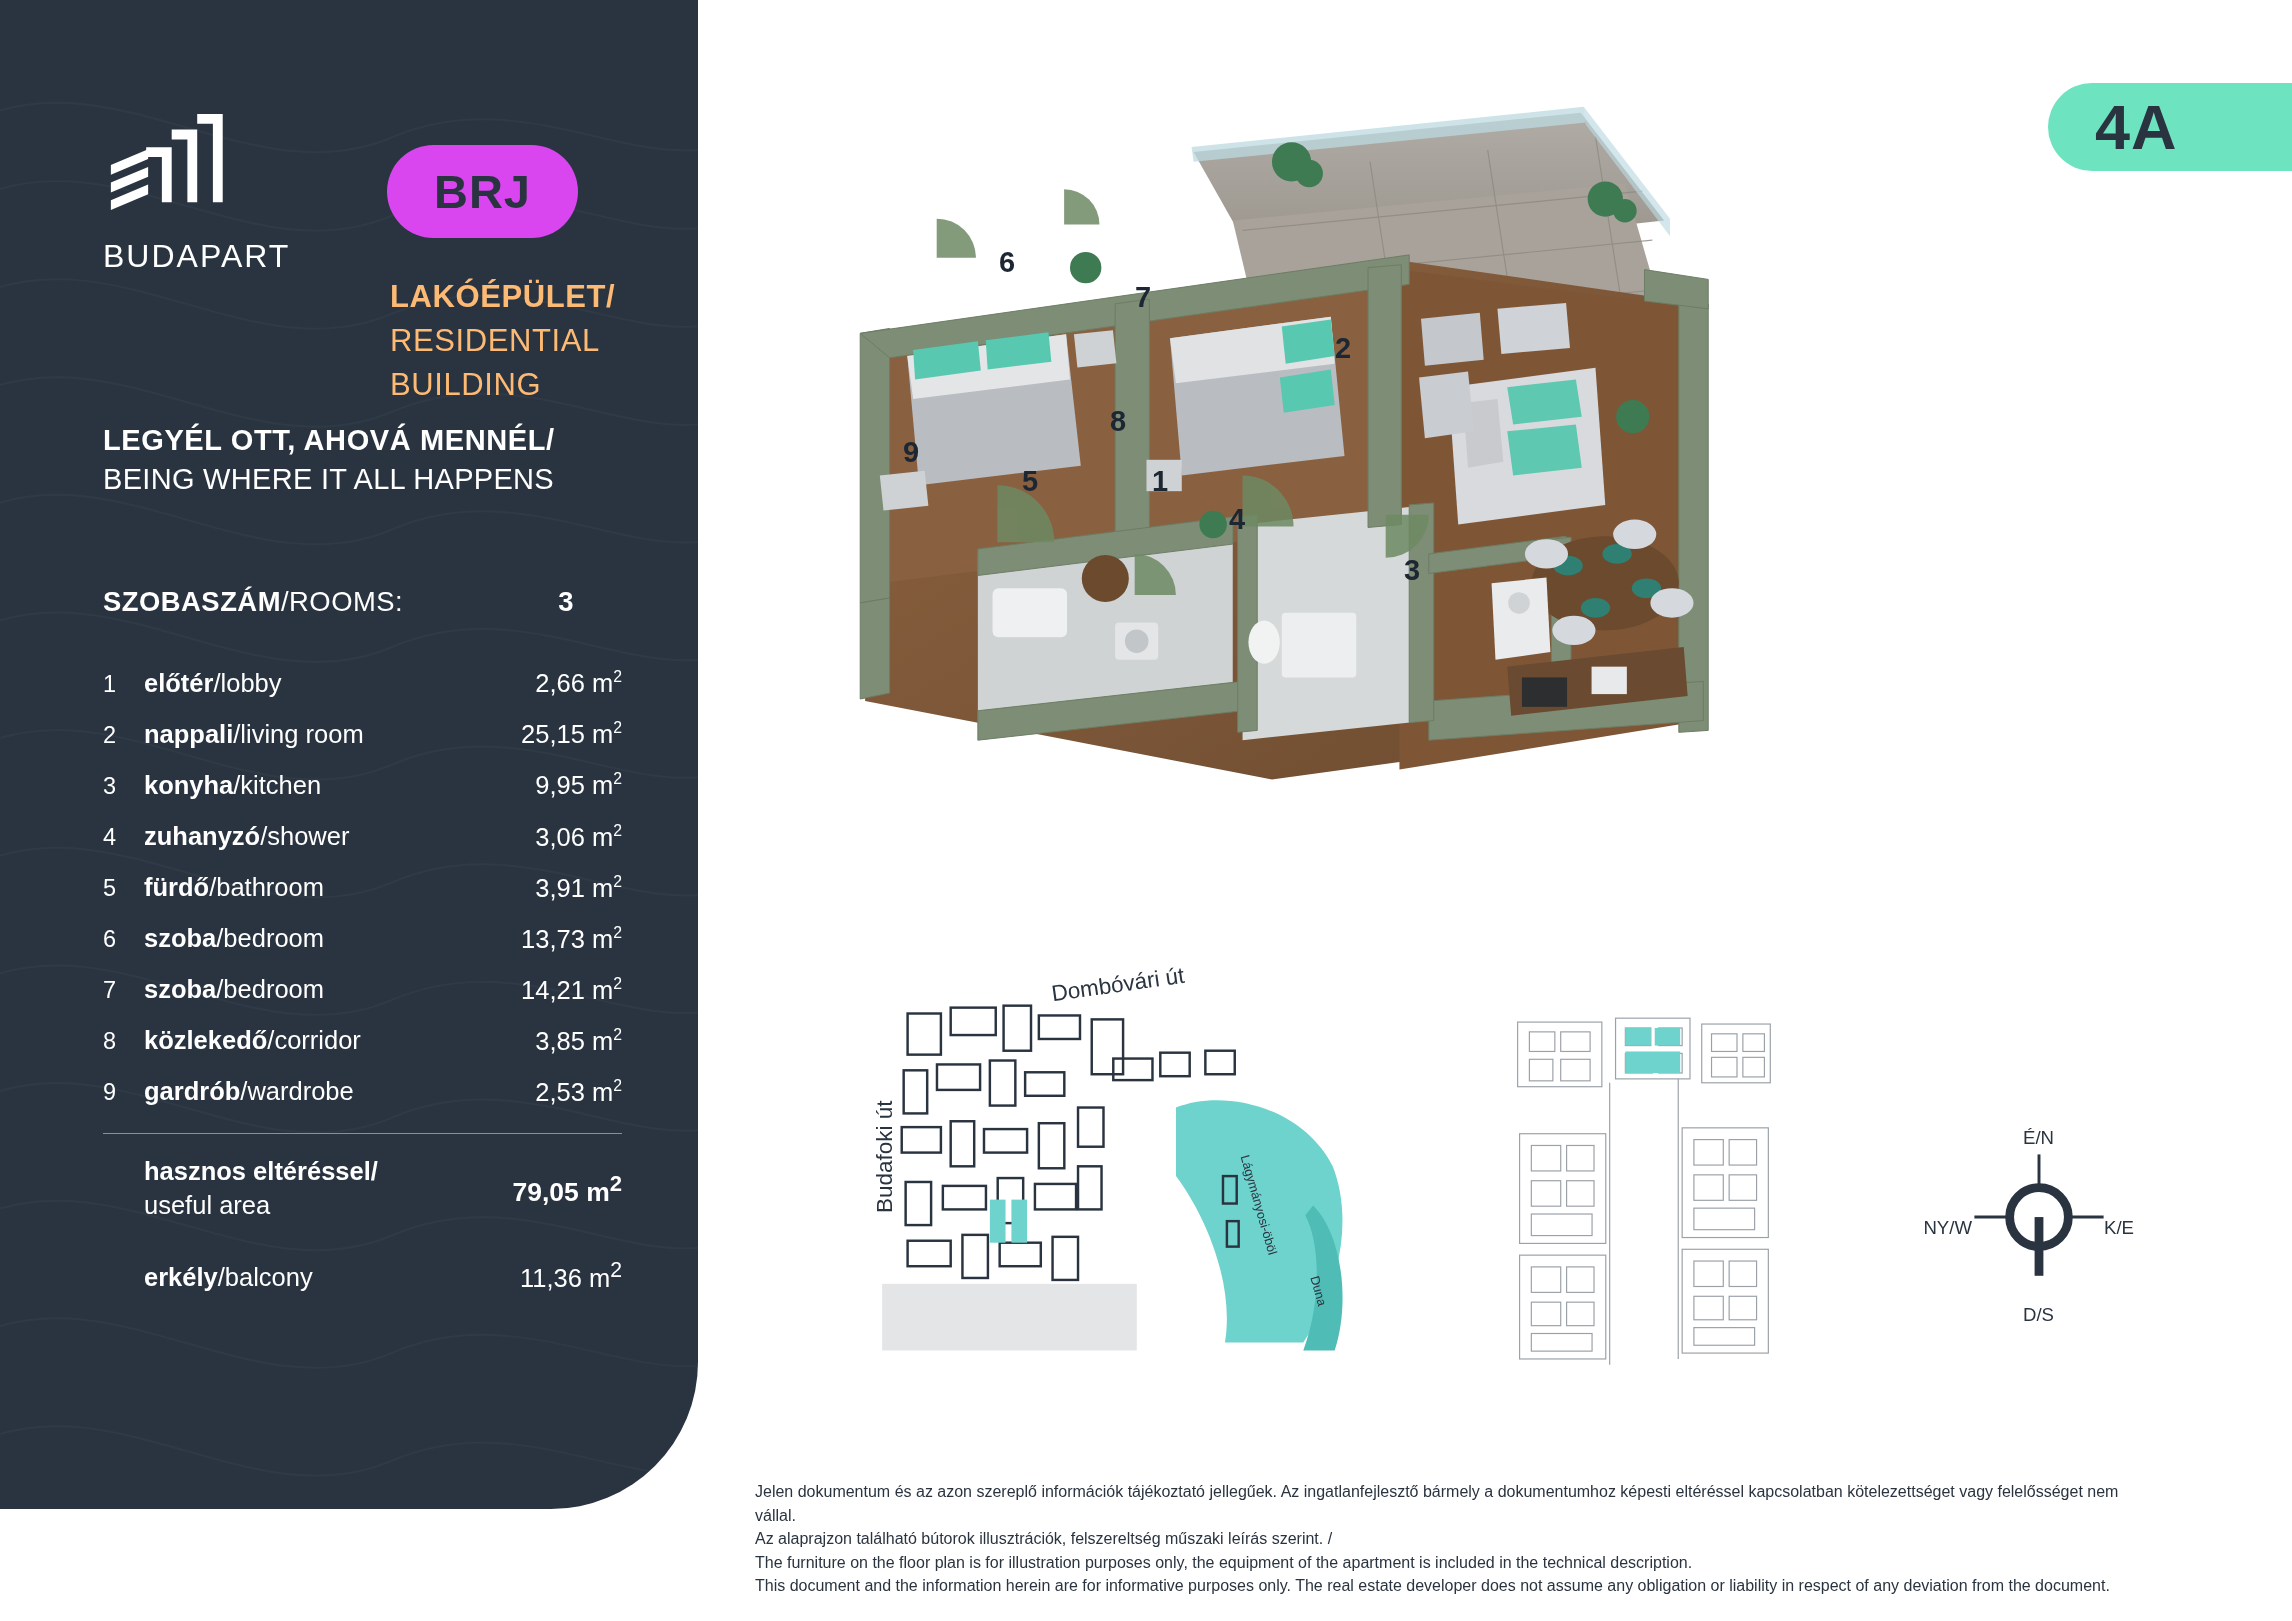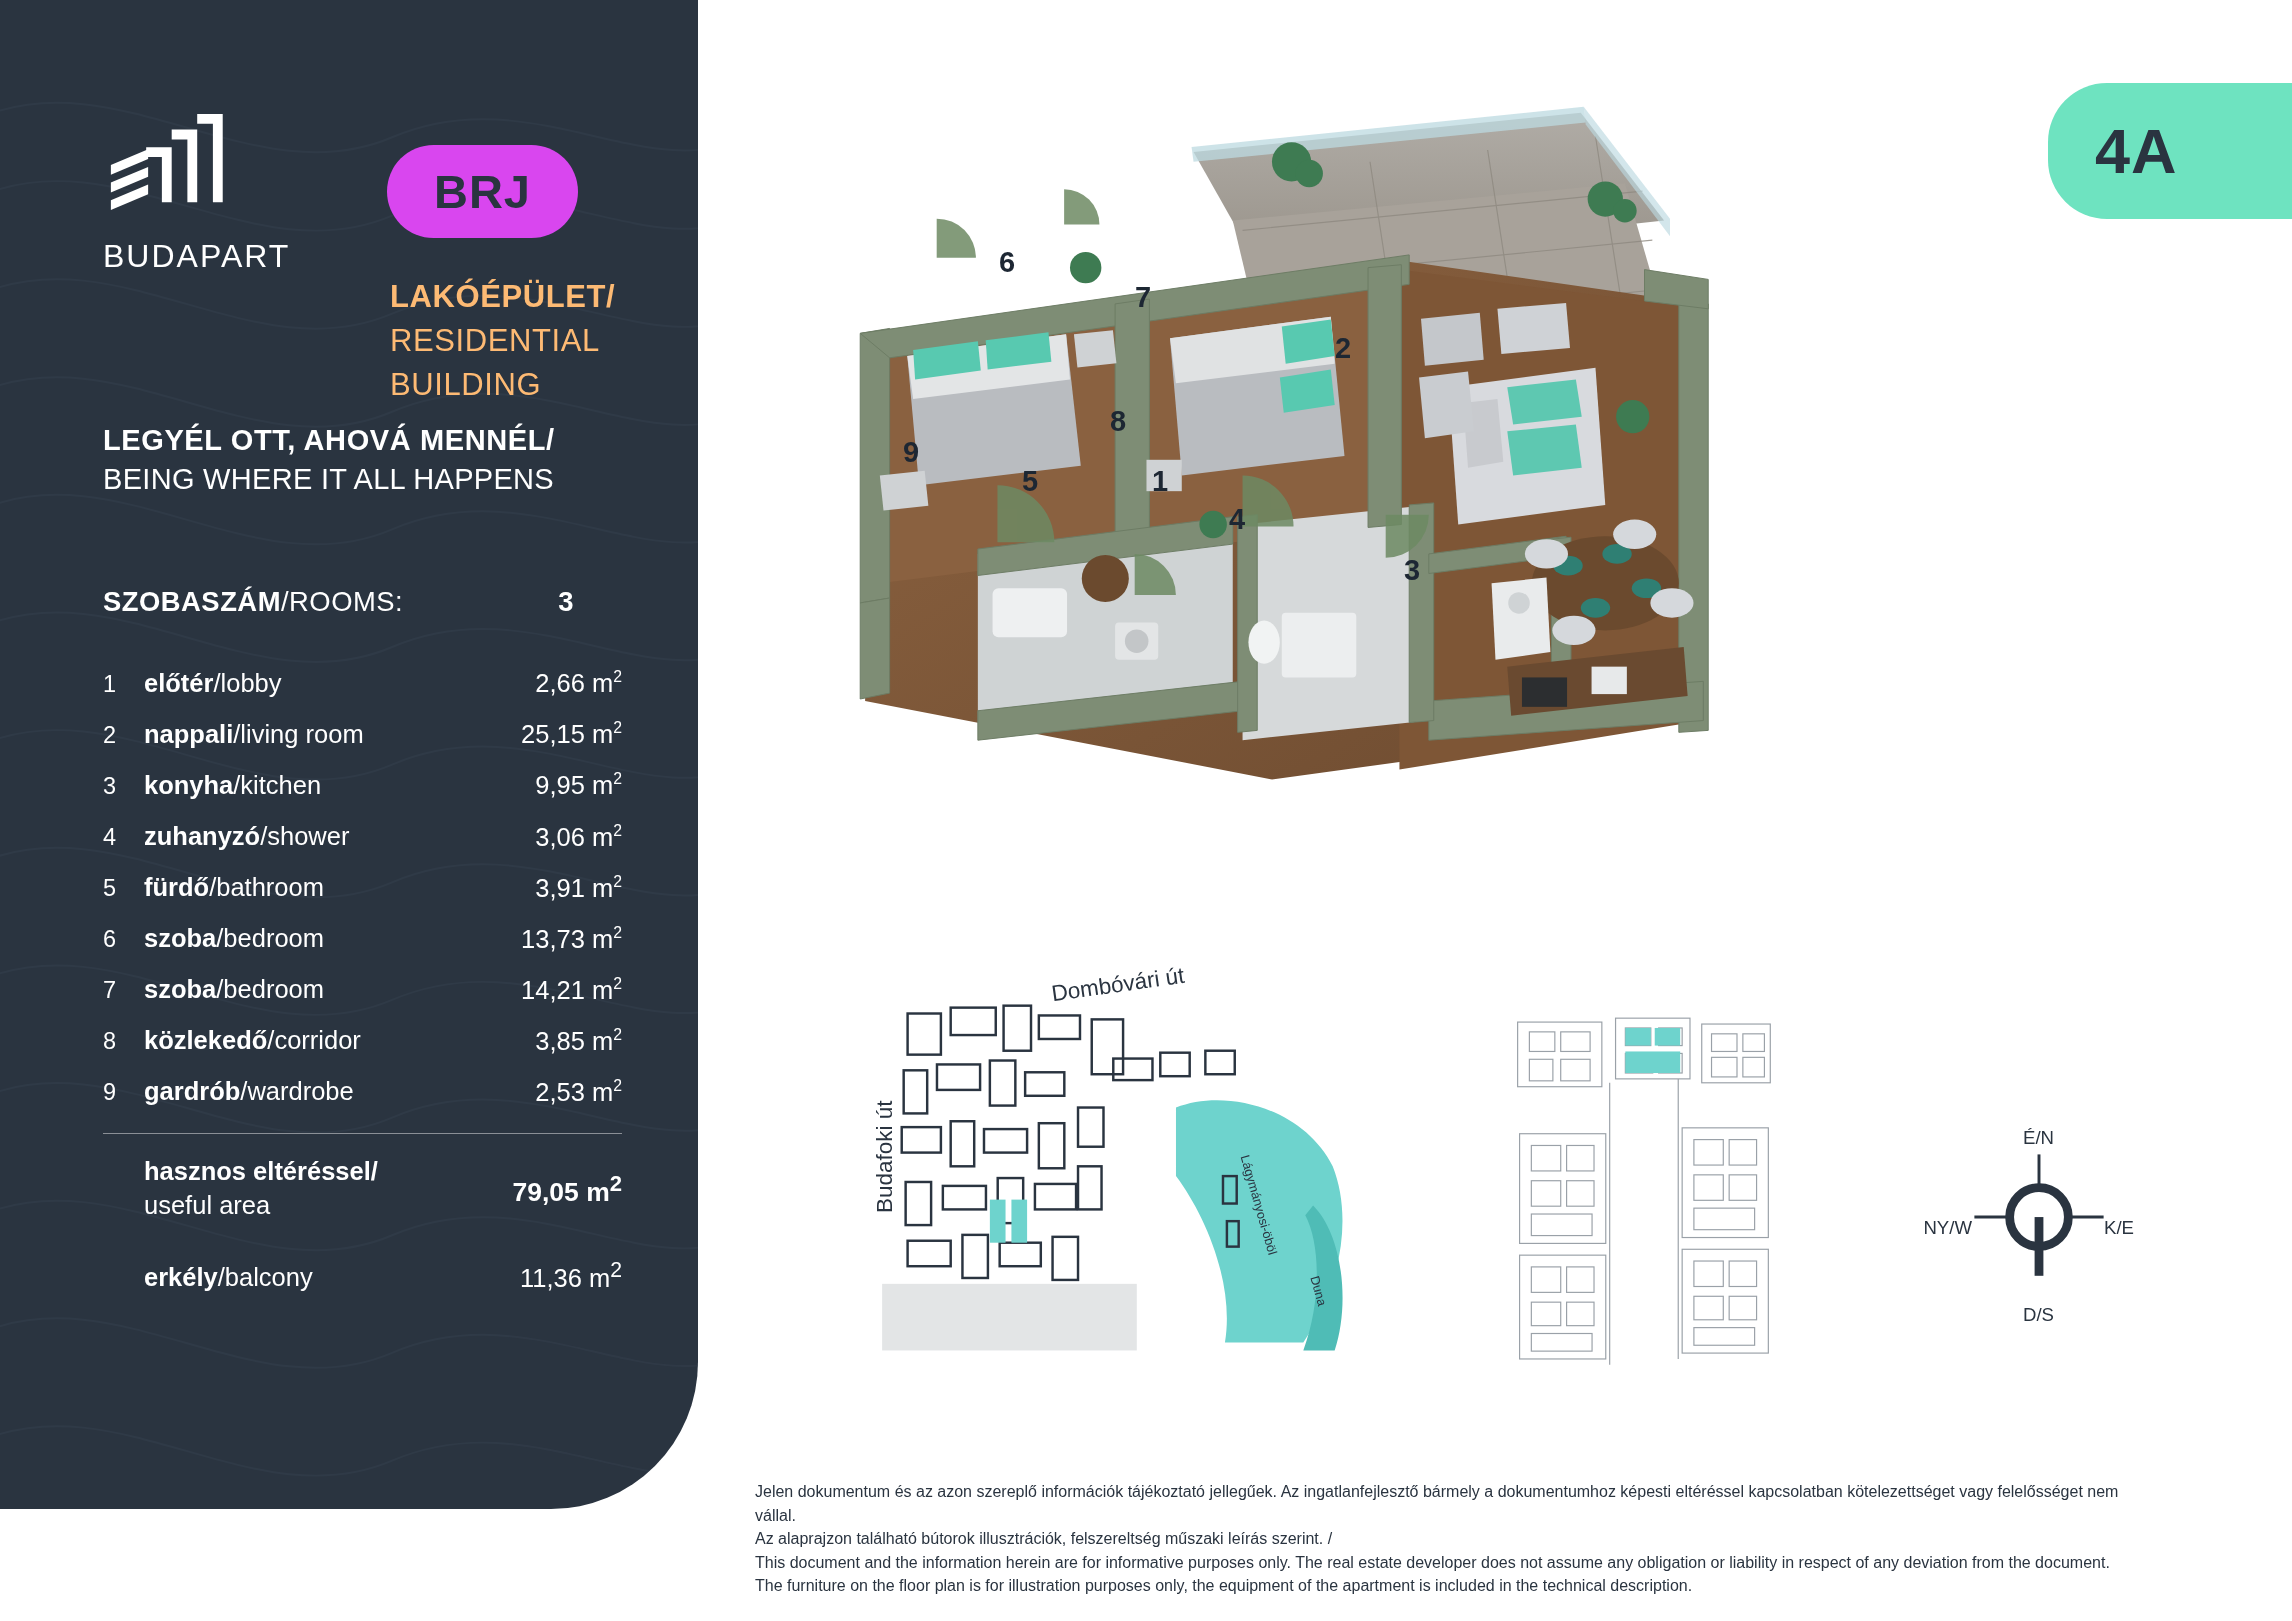--- a/index.html
+++ b/index.html
@@ -153,21 +153,21 @@
   }
   .balcony-row .bname { flex: 1; }
   .balcony-row .bname .hu { font-weight: bold; }
   .balcony-row .bval { width: 157px; text-align: right; }
 
   
   .unit-pill {
     position: absolute;
     right: 0; top: 83px;
     width: 245px;
-    height: 136px;
+    height: 88px;
     background: #6ee3c0;
     border-top-left-radius: 59px;
     border-bottom-left-radius: 59px;
     display: flex;
     align-items: center;
     padding-left: 47px;
     color: #2a3440;
     font-size: 63px;
     font-weight: bold;
     letter-spacing: 1px;
@@ -669,19 +669,19 @@
     </svg>
     <div class="cmp-lbl" style="left:82px; top:-11.8px;">É/N</div>
     <div class="cmp-lbl" style="left:82px; top:165px;">D/S</div>
     <div class="cmp-lbl" style="left:163px; top:78px;">K/E</div>
     <div class="cmp-lbl" style="left:-17.6px; top:78px;">NY/W</div>
   </div>
 
   <div class="disclaimer">
     <div>Jelen dokumentum és az azon szereplő információk tájékoztató jellegűek. Az ingatlanfejlesztő bármely a dokumentumhoz képesti eltéréssel kapcsolatban kötelezettséget vagy felelősséget nem vállal.</div>
     <div>Az alaprajzon található bútorok illusztrációk, felszereltség műszaki leírás szerint. /</div>
+    <div class="en">The furniture on the floor plan is for illustration purposes only, the equipment of the apartment is included in the technical description.</div>
     <div class="en">This document and the information herein are for informative purposes only. The real estate developer does not assume any obligation or liability in respect of any deviation from the document.</div>
-    <div class="en">The furniture on the floor plan is for illustration purposes only, the equipment of the apartment is included in the technical description.</div>
   </div>
 
 
 </div>
 
 
 </body></html>

